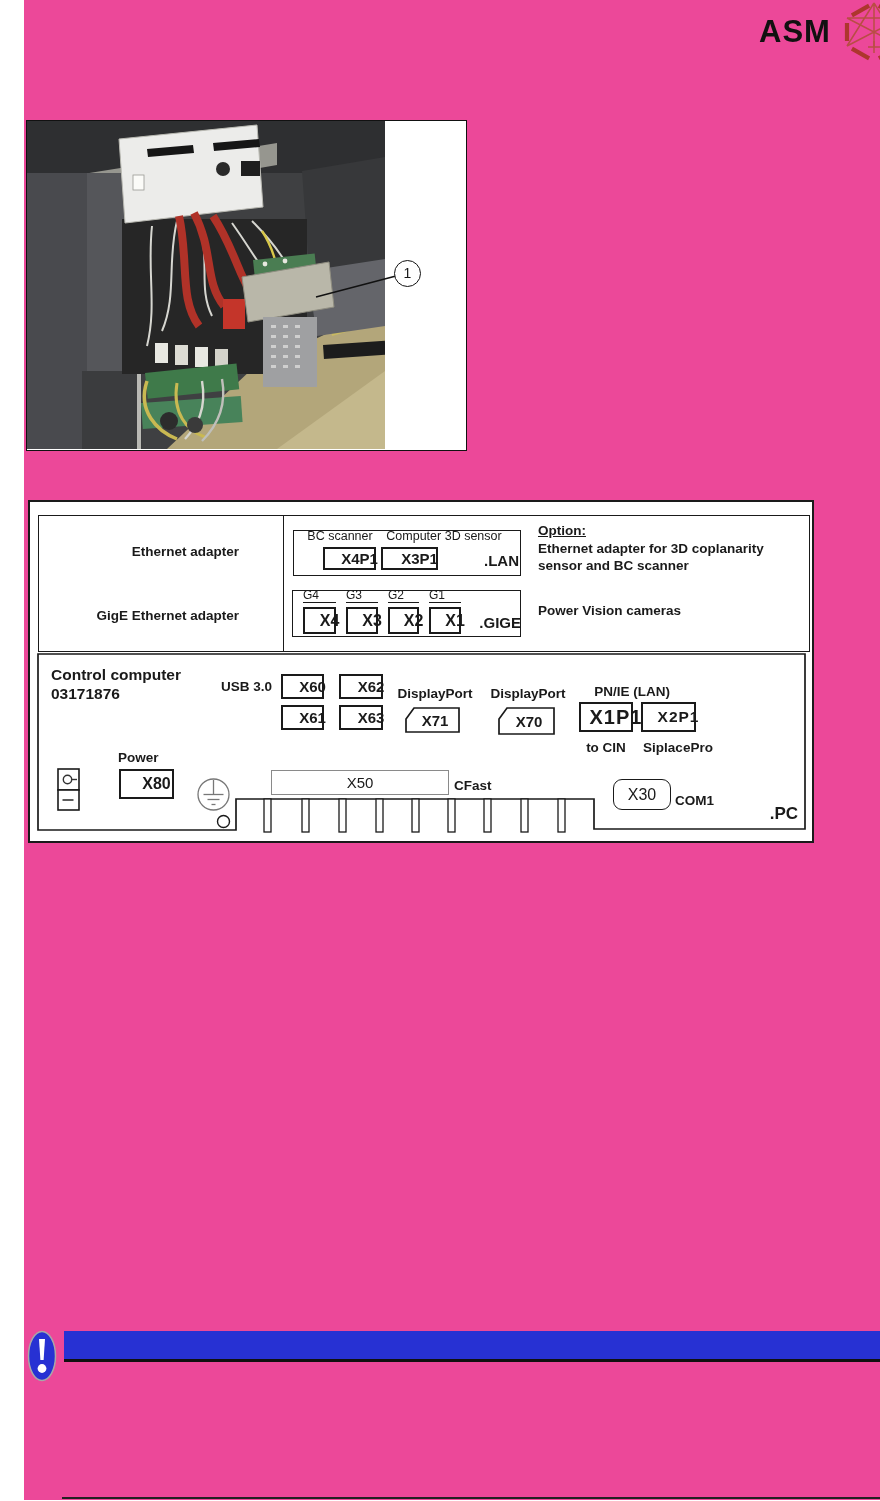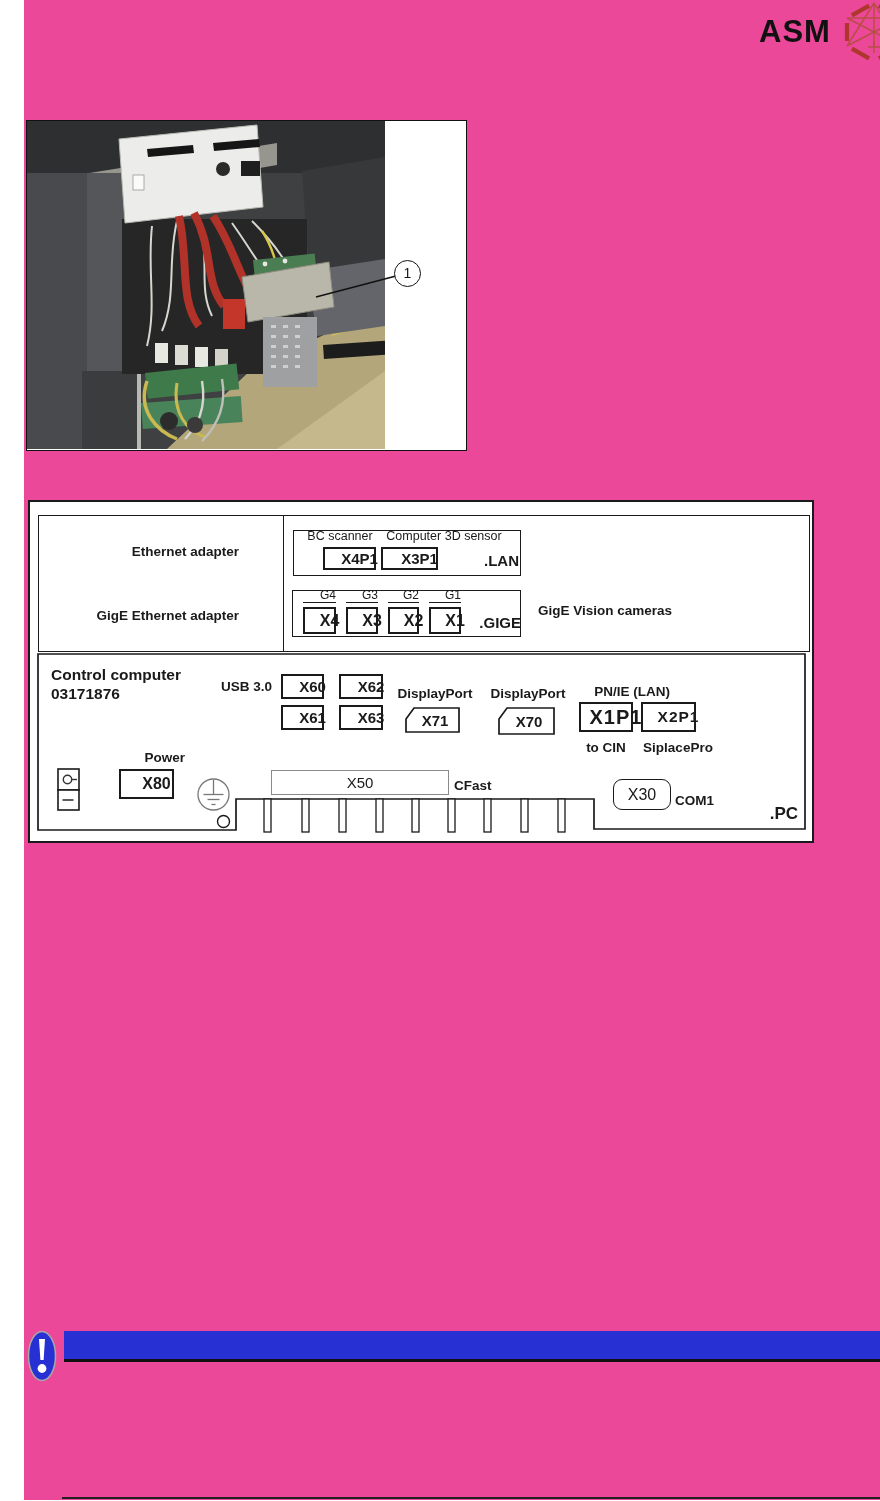--- a/index.html
+++ b/index.html
@@ -14,21 +14,21 @@
                   background:#fff;text-align:center;line-height:25px;font-size:14px;}
   
   #diagram{left:4px;top:500px;width:786px;height:343px;border:2px solid #1a1a1a;background:#fff;box-sizing:border-box;}
   #diagram .lbl{font-size:13.5px;font-weight:bold;white-space:nowrap;}
   #diagram .small{font-size:12.5px;font-weight:normal;white-space:nowrap;}
   .outline-box{border:1.5px solid #1a1a1a;box-sizing:border-box;background:#fff;}
   .port{border:2.2px solid #1a1a1a;box-sizing:border-box;background:#fff;display:flex;
         align-items:center;justify-content:center;font-weight:bold;font-size:15px;padding-left:20px;}
   .ctr{display:flex;align-items:center;justify-content:center;}
   .rt{text-align:right;}
-  .gh{font-size:12px;text-align:right;border-bottom:1.4px solid #1a1a1a;box-sizing:border-box;height:13px;line-height:11px;}
+  .gh{font-size:12px;text-align:left;border-bottom:1.4px solid #1a1a1a;box-sizing:border-box;height:13px;line-height:11px;}
   #option-block p{margin:0;line-height:17.5px;font-size:13.5px;font-weight:bold;}
   #option-block .u{text-decoration:underline;}
   #control-title{font-size:15.5px;font-weight:bold;line-height:19px;}
   .plain{font-weight:normal;}
   
   #notice-bar{left:40px;top:1331px;width:840px;height:28px;background:#2731d3;border-bottom:3px solid #101010;}
   
   #footer-rule{left:38px;top:1497px;width:842px;height:0;border-top:2px solid #222;}
 </style>
 </head>
@@ -208,21 +208,26 @@
     <div class="abs gh" style="left:273px;top:88px;width:33px">G4</div>
     <div class="abs gh" style="left:316px;top:88px;width:32px">G3</div>
     <div class="abs gh" style="left:358px;top:88px;width:31px">G2</div>
     <div class="abs gh" style="left:399px;top:88px;width:32px">G1</div>
     <div class="abs port" style="left:273px;top:105px;width:33px;height:27px;font-size:16px">X4</div>
     <div class="abs port" style="left:316px;top:105px;width:32px;height:27px;font-size:16px">X3</div>
     <div class="abs port" style="left:358px;top:105px;width:31px;height:27px;font-size:16px">X2</div>
     <div class="abs port" style="left:399px;top:105px;width:32px;height:27px;font-size:16px">X1</div>
     <div class="abs lbl rt" style="left:411px;top:112px;width:80px;font-size:15px">.GIGE</div>
 
-    <div class="abs lbl" style="left:508px;top:101px">GigE Vision cameras</div>
+    <div class="abs" id="option-block" style="left:508px;top:20px">
+      <p class="u">Option:</p>
+      <p>Ethernet adapter for 3D coplanarity</p>
+      <p>sensor and BC scanner</p>
+    </div>
+    <div class="abs lbl" style="left:508px;top:101px">Power Vision cameras</div>
 
     <div class="abs" id="control-title" style="left:21px;top:163px">
       <div>Control computer</div>
       <div>03171876</div>
     </div>
     <div class="abs lbl plain" style="left:191px;top:177px">USB 3.0</div>
     <div class="abs port" style="left:251px;top:172px;width:43px;height:25px">X60</div>
     <div class="abs port" style="left:309px;top:172px;width:44px;height:25px">X62</div>
     <div class="abs port" style="left:251px;top:203px;width:43px;height:25px">X61</div>
     <div class="abs port" style="left:309px;top:203px;width:44px;height:25px">X63</div>
@@ -231,21 +236,21 @@
     <div class="abs ctr" style="left:381px;top:206px;width:48px;height:24px;font-weight:bold;font-size:15px">X71</div>
     <div class="abs lbl plain" style="left:436px;top:184px;width:124px;text-align:center">DisplayPort</div>
     <div class="abs ctr" style="left:474px;top:207px;width:50px;height:24px;font-weight:bold;font-size:15px">X70</div>
 
     <div class="abs lbl plain" style="left:540px;top:182px;width:124px;text-align:center">PN/IE (LAN)</div>
     <div class="abs port" style="left:549px;top:200px;width:54px;height:30px;font-size:20px;letter-spacing:1px">X1P1</div>
     <div class="abs port" style="left:611px;top:200px;width:55px;height:30px;font-size:15.5px;letter-spacing:1px">X2P1</div>
     <div class="abs lbl plain" style="left:543px;top:238px;width:66px;text-align:center">to CIN</div>
     <div class="abs lbl plain" style="left:601px;top:238px;width:94px;text-align:center">SiplacePro</div>
 
-    <div class="abs lbl plain" style="left:75px;top:248px;width:80px;text-align:right">Power</div>
+    <div class="abs lbl plain" style="left:88px;top:248px;width:80px;text-align:left">Power</div>
     <div class="abs port" style="left:89px;top:267px;width:55px;height:30px;border-width:2.6px;font-size:16px">X80</div>
 
     <div class="abs ctr" style="left:241px;top:268px;width:178px;height:25px;border:1.2px solid #8a8a8a;box-sizing:border-box;font-size:15px">X50</div>
     <div class="abs lbl plain" style="left:424px;top:276px">CFast</div>
 
     <div class="abs ctr" style="left:583px;top:277px;width:58px;height:31px;border:1.8px solid #1a1a1a;border-radius:9px;box-sizing:border-box;font-size:16px;background:#fff">X30</div>
     <div class="abs lbl plain" style="left:645px;top:291px">COM1</div>
     <div class="abs lbl rt" style="left:688px;top:302px;width:80px;font-size:17px">.PC</div>
   </div>
 

